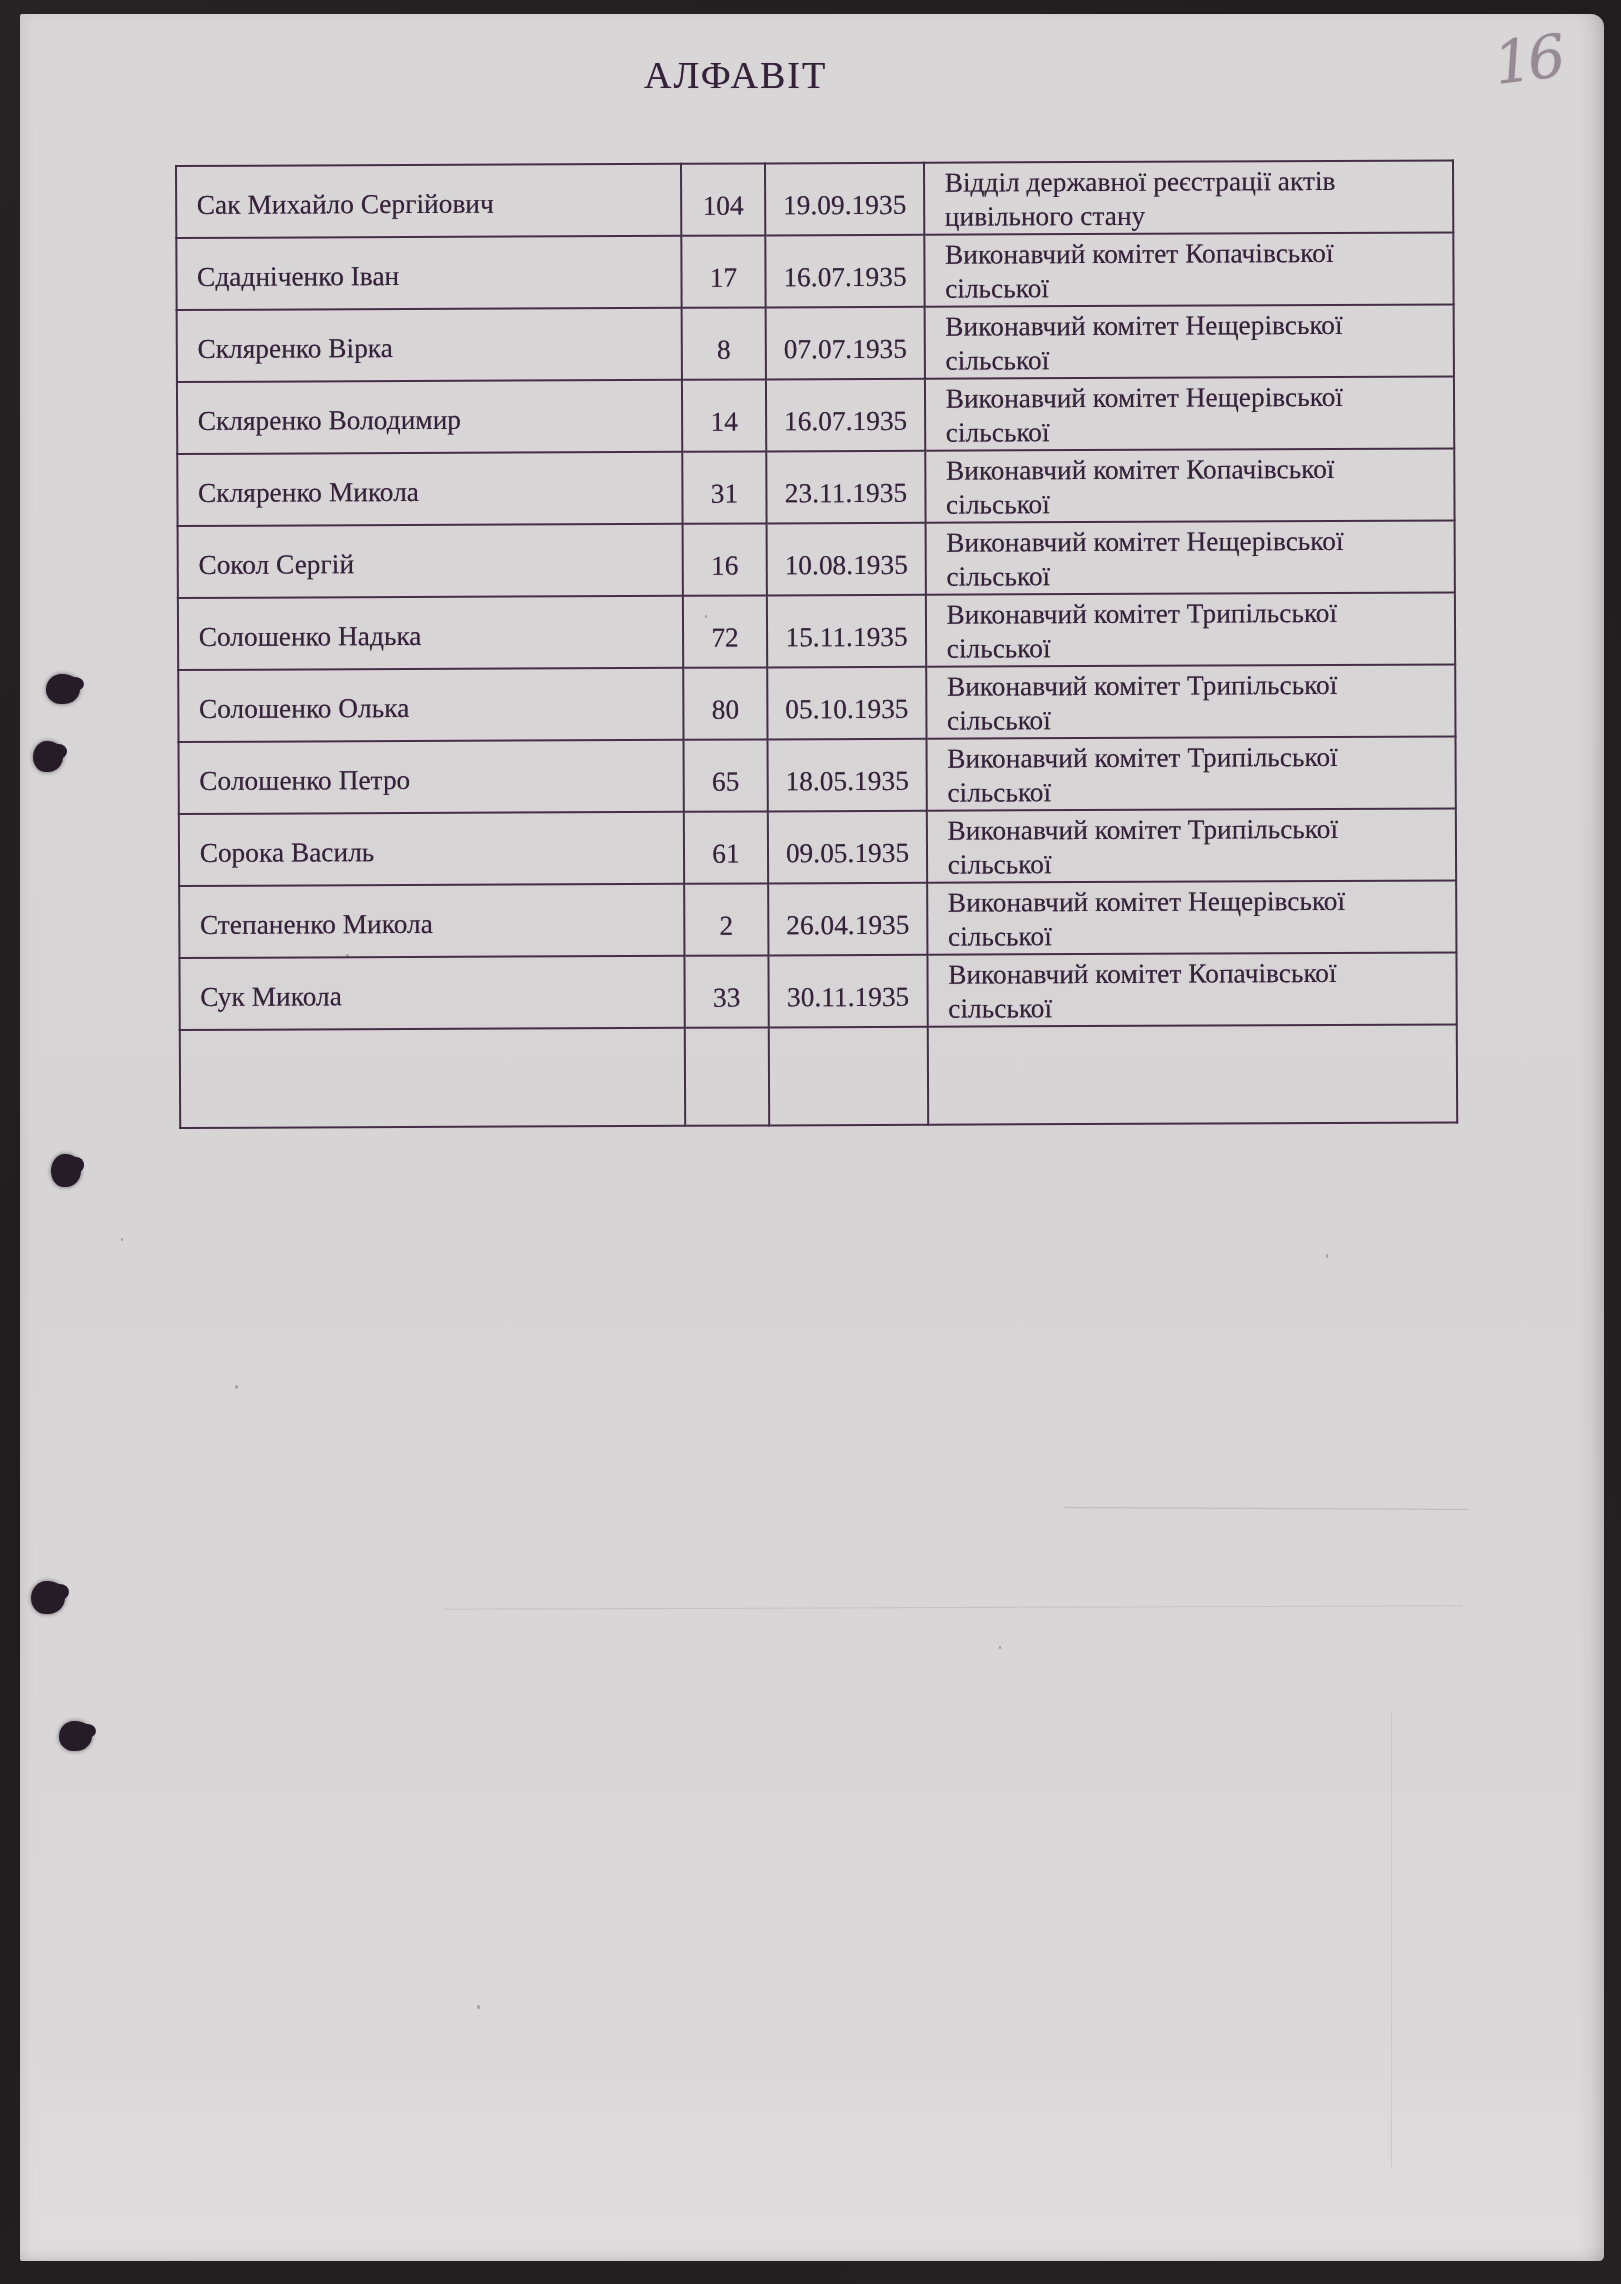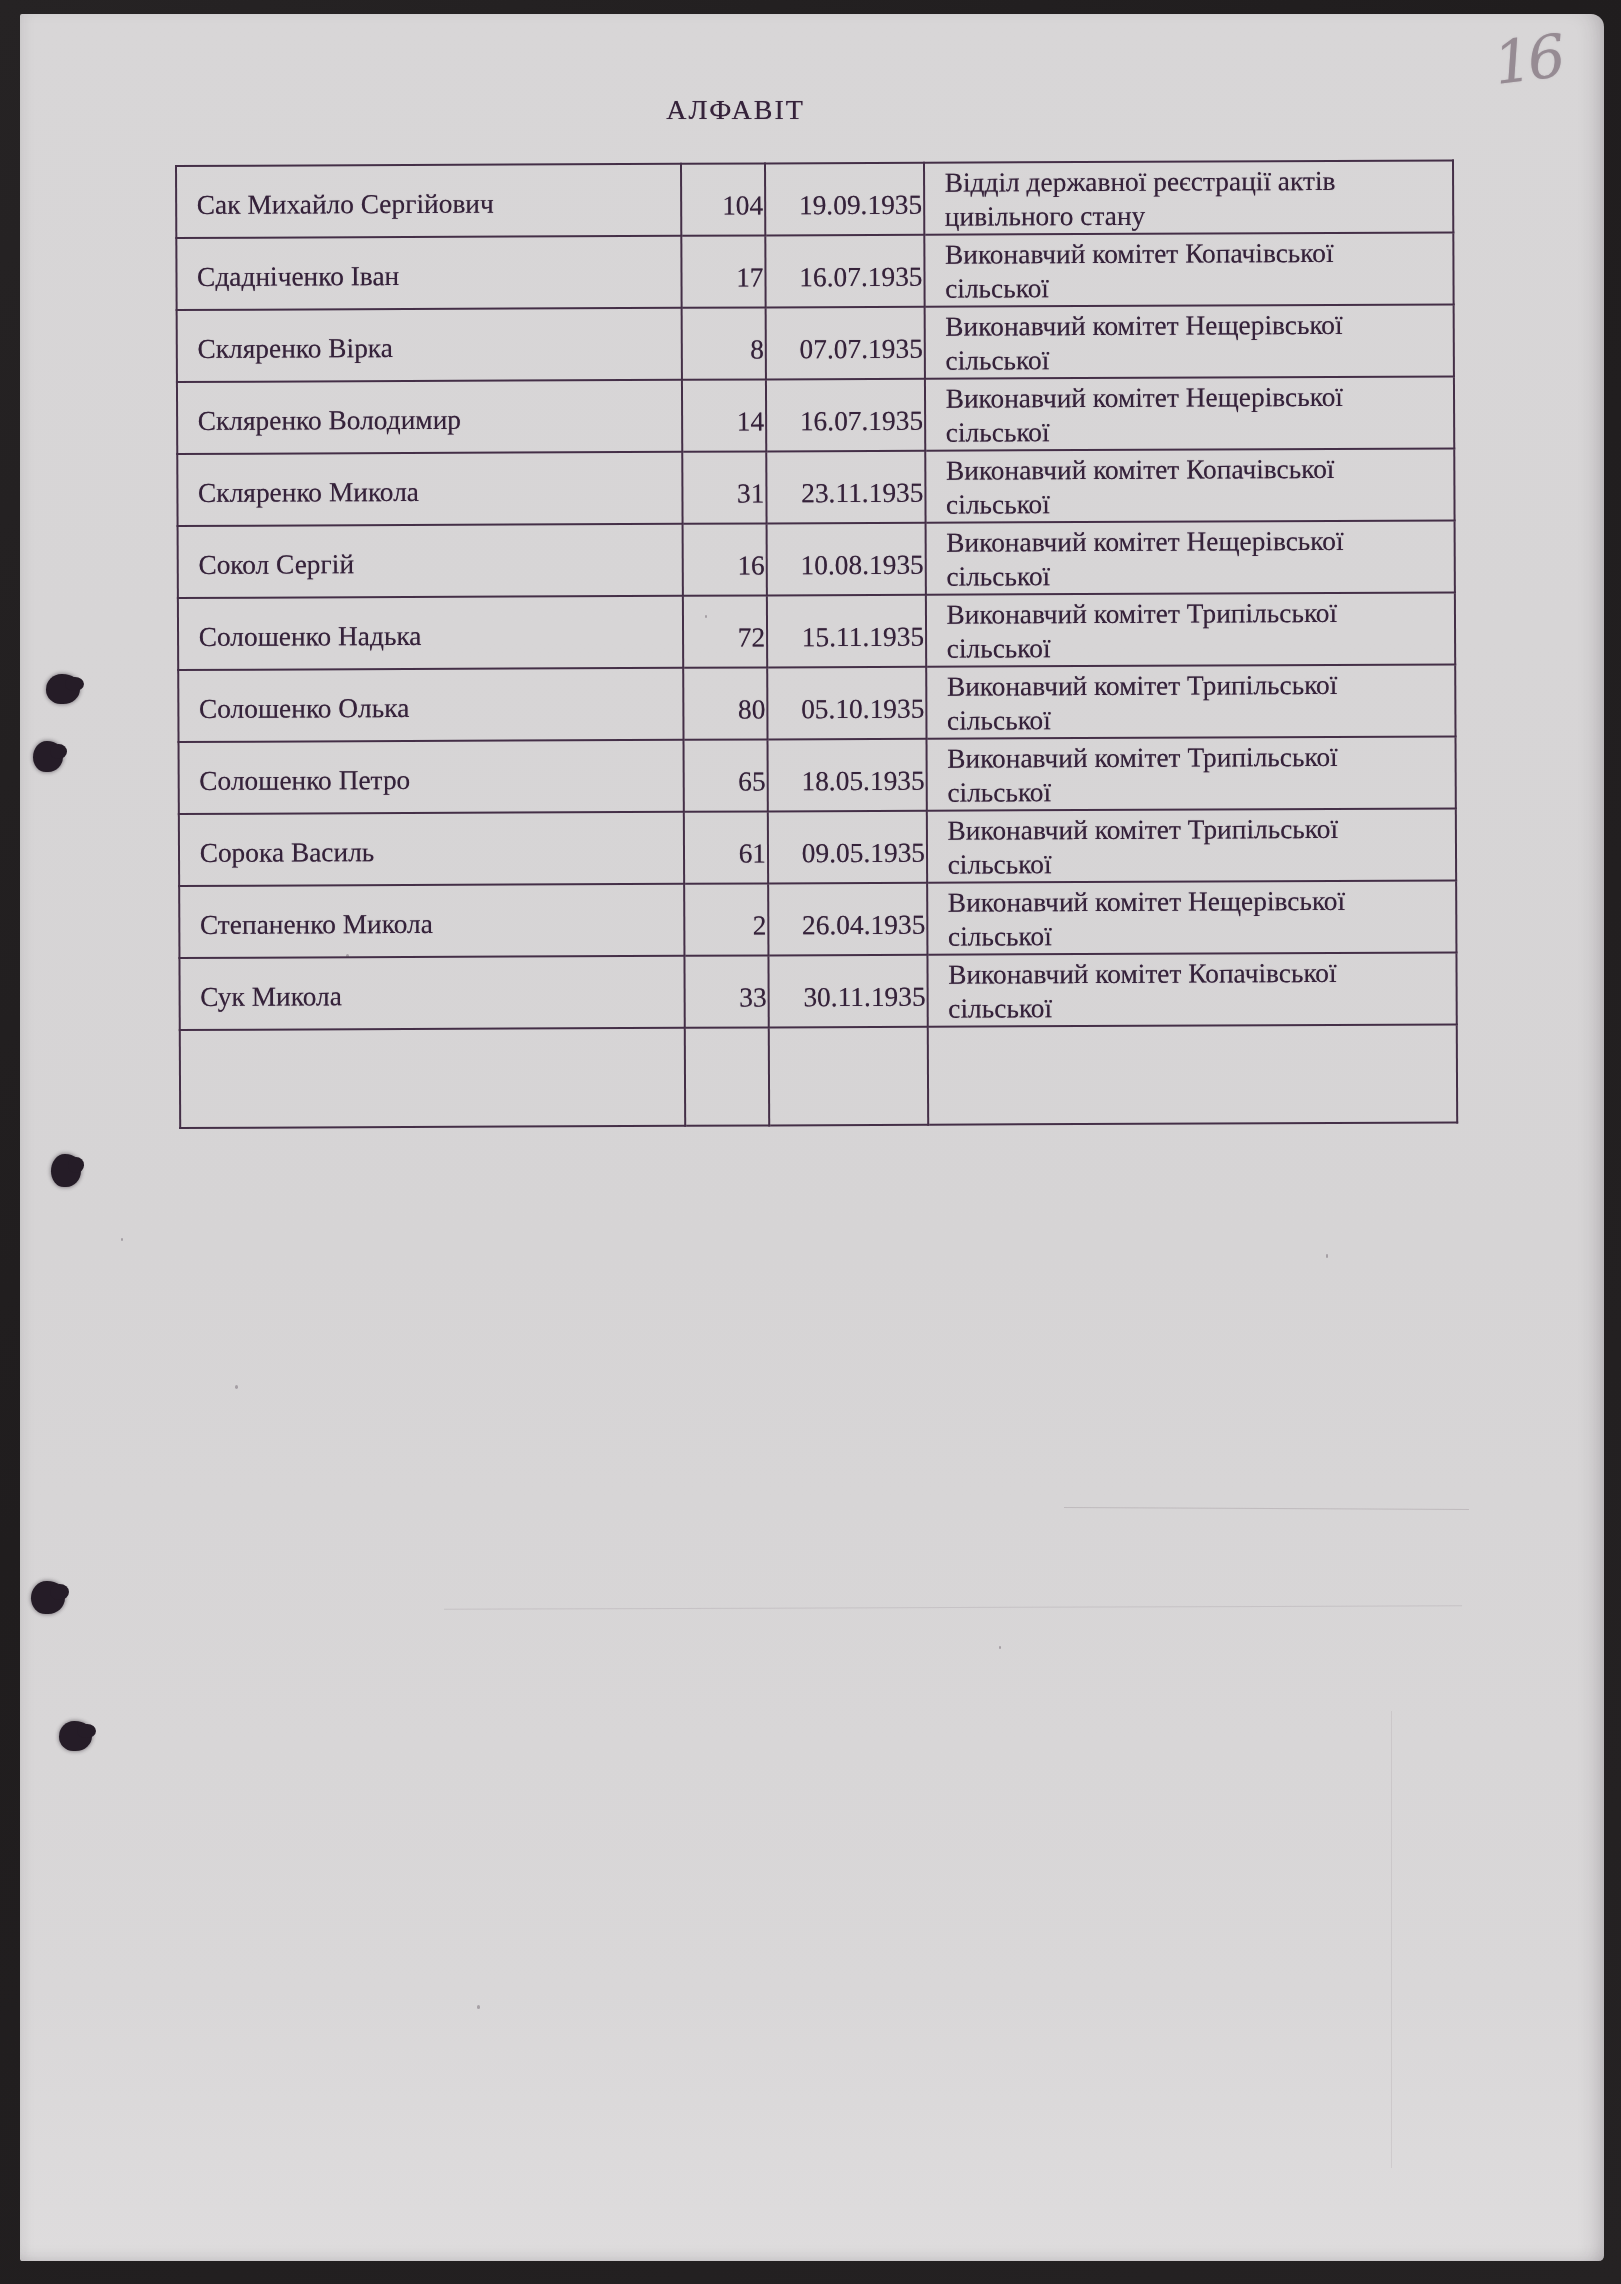--- a/index.html
+++ b/index.html
@@ -25,25 +25,24 @@
       inset 0 -11.7px 19.6px -14.4px rgba(40,30,40,0.18),
       inset 13px 0 19.6px -17px rgba(40,30,40,0.15);
   }
   
   .title-wrap {
     position: absolute; top: 40px; left: 0; width: 1432px;
     text-align: center;
     color: #35223a;
   }
   .doc-title {
-    font-size: 28px;
+    font-size: 38px;
     letter-spacing: 2px;
     line-height: 1.15;
     text-shadow: 0 0 0.7px rgba(53,34,58,0.65);
-    margin-top: 40px;
   }
   .doc-subtitle {
     margin-top: 5.9px;
     font-size: 24px;
     letter-spacing: 0.3px;
     text-shadow: 0 0 0.7px rgba(53,34,58,0.6);
   }
   
   .page-num {
     position: absolute; top: 10.4px; left: 1474px;
@@ -75,21 +74,21 @@
   table.records tr { height: 67px; }
   table.records tbody tr:last-child { height: 98px; }
   td.c-name {
     vertical-align: middle;
     padding: 6.5px 6.5px 0 19.6px;
     font-size: 28px;
     white-space: nowrap;
   }
   td.c-num, td.c-date {
     vertical-align: middle;
-    text-align: right;
+    text-align: center;
     padding-top: 13px;
   }
   td.c-office {
     vertical-align: top;
     line-height: 34px;
     padding: 2px 9.1px 0 19.6px;
     font-size: 27px;
   }
   
   .blot {

